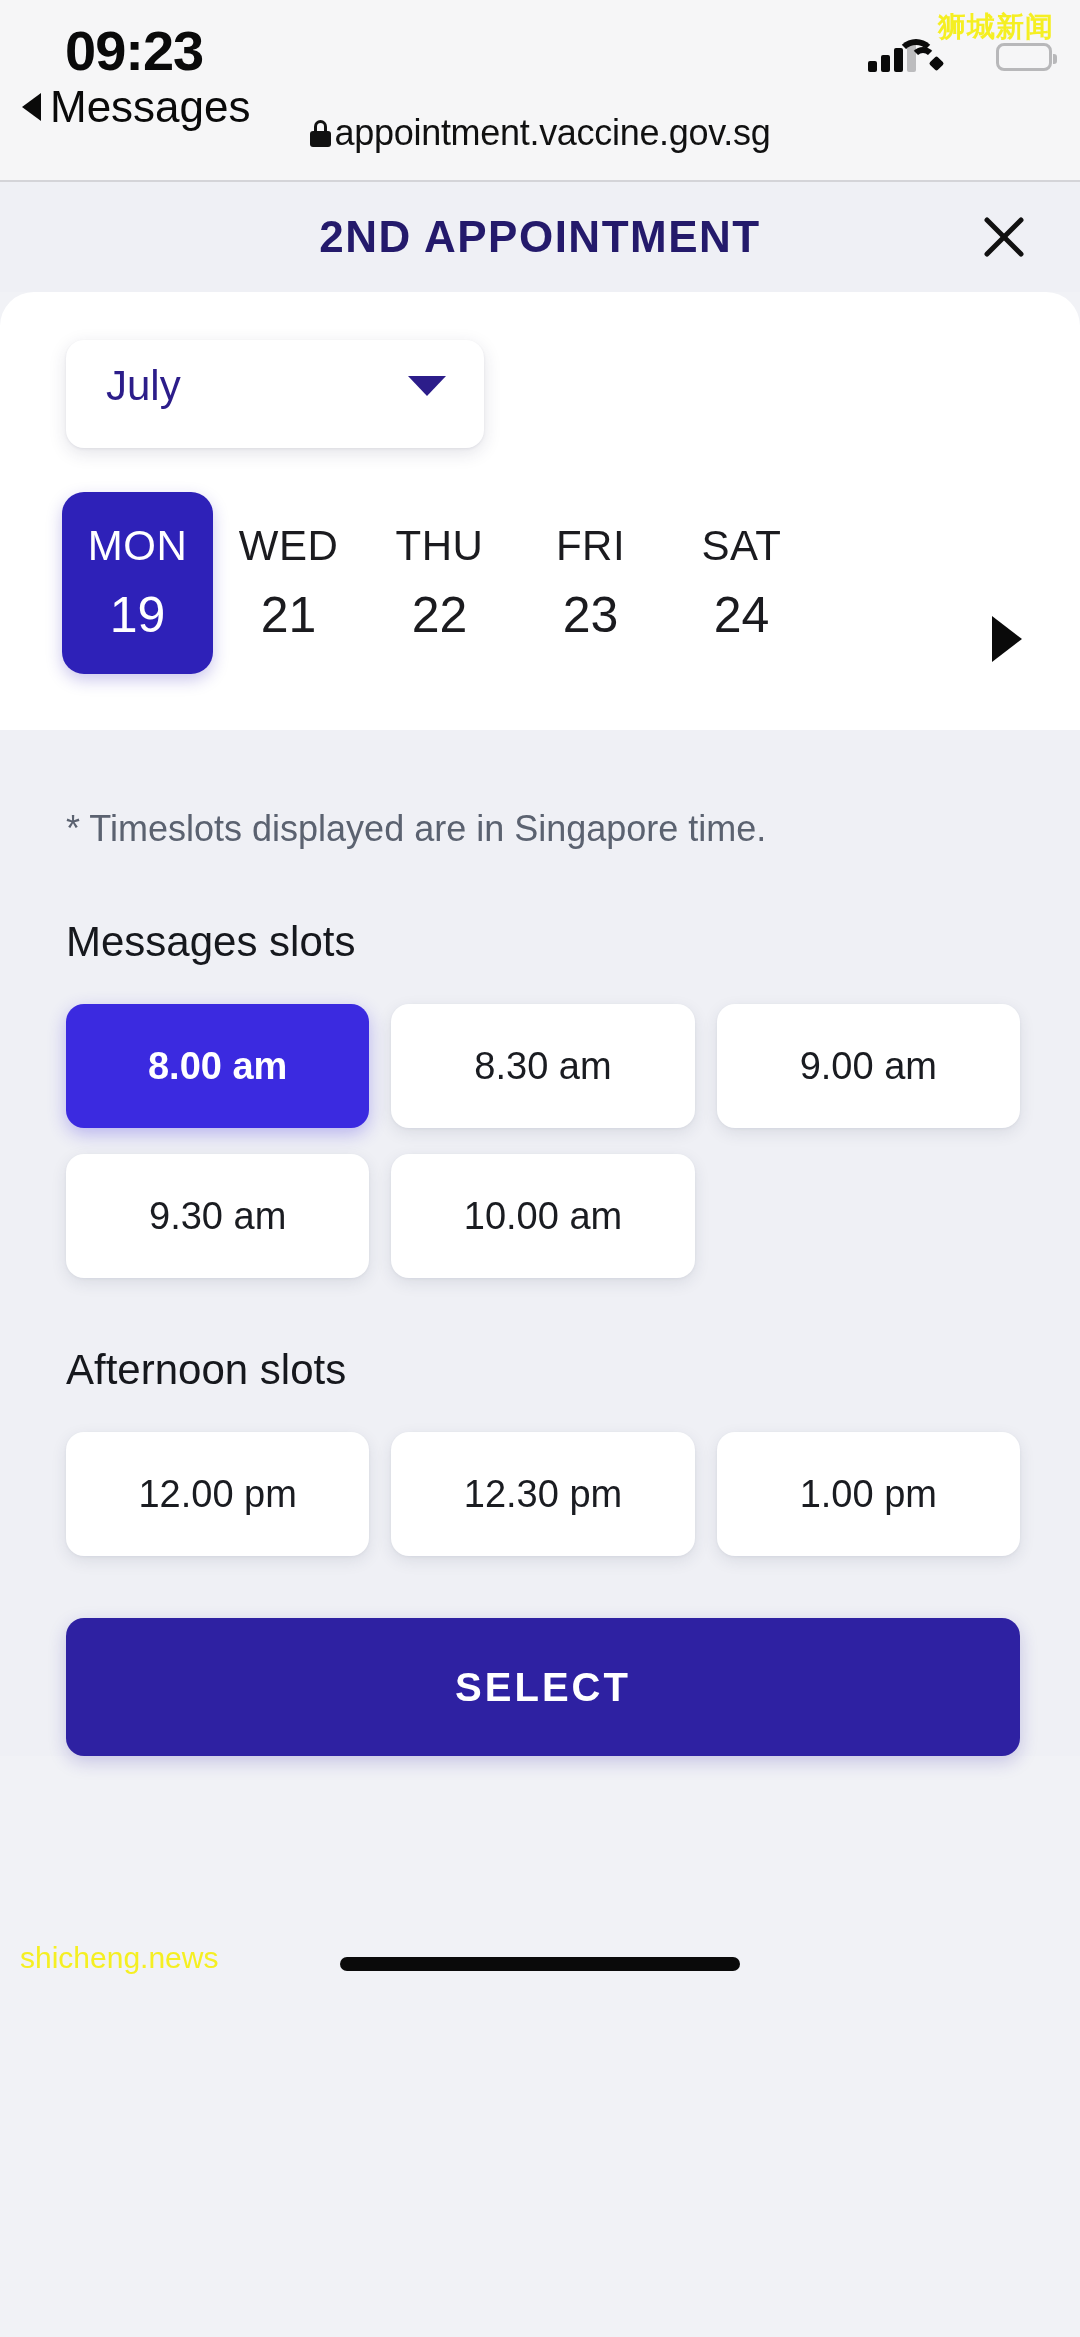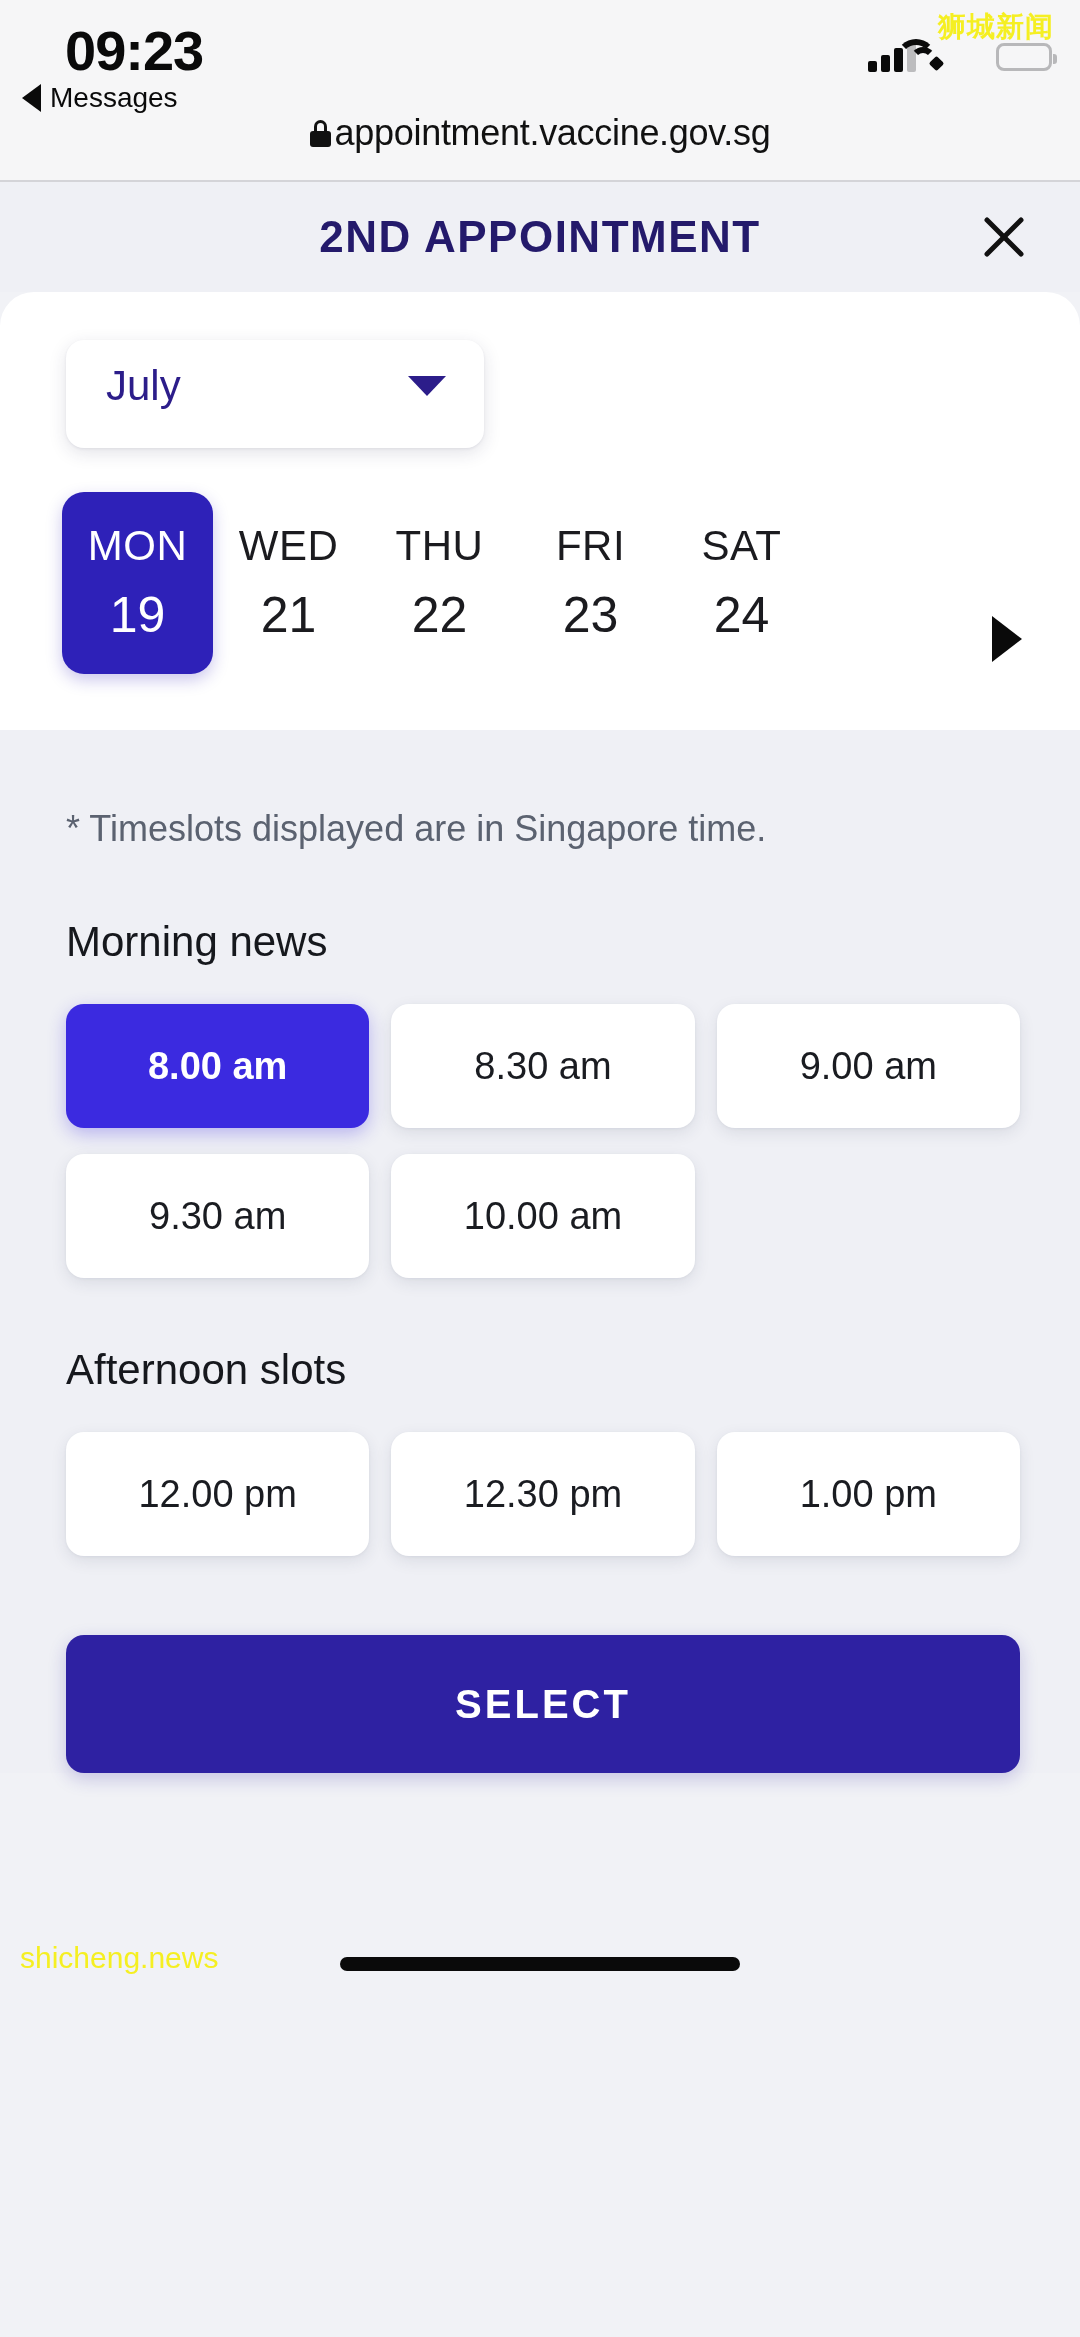--- a/index.html
+++ b/index.html
@@ -34,21 +34,21 @@
     color: #0a0a0a;
     letter-spacing: -1px;
   }
   .status-back {
     position: absolute;
     left: 22px;
     top: 82px;
     display: flex;
     align-items: center;
     gap: 9px;
-    font-size: 28px;
+    font-size: 44px;
     color: #0a0a0a;
   }
   .status-back .tri-left {
     width: 0; height: 0;
     border-top: 14px solid transparent;
     border-bottom: 14px solid transparent;
     border-right: 19px solid #0a0a0a;
   }
 
   .status-icons {
@@ -312,21 +312,21 @@
     box-shadow: 0 6px 18px rgba(59,42,224,0.30);
   }
   .slot.empty {
     background: transparent;
     box-shadow: none;
     cursor: default;
   }
 
   .select-wrap {
     padding: 0 60px 0 66px;
-    margin-top: 79px;
+    margin-top: 62px;
   }
   .select-btn {
     width: 100%;
     height: 138px;
     background: #2e21a2;
     border: none;
     border-radius: 18px;
     color: #ffffff;
     font-size: 40px;
     font-weight: 700;
@@ -446,21 +446,21 @@
         <span class="tri-right"></span>
       </div>
     </div>
 
   </div>
 
   <div class="slots-body">
 
     <div class="note">* Timeslots displayed are in Singapore time.</div>
 
-    <div class="section-title">Morning news</div>
+    <div class="section-title">Messages slots</div>
     <div class="slot-grid">
       <div class="slot selected">8.00 am</div>
       <div class="slot">8.30 am</div>
       <div class="slot">9.00 am</div>
       <div class="slot">9.30 am</div>
       <div class="slot">10.00 am</div>
       <div class="slot empty"></div>
     </div>
 
     <div class="section-title">Afternoon slots</div>

